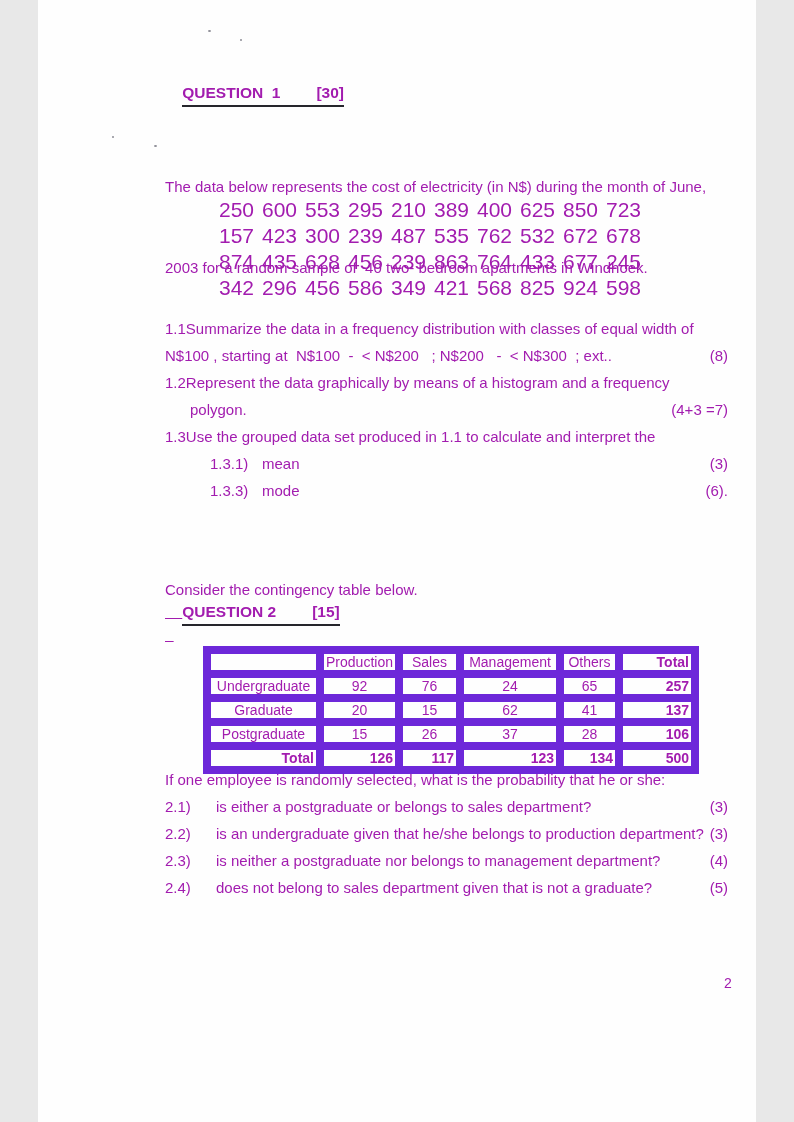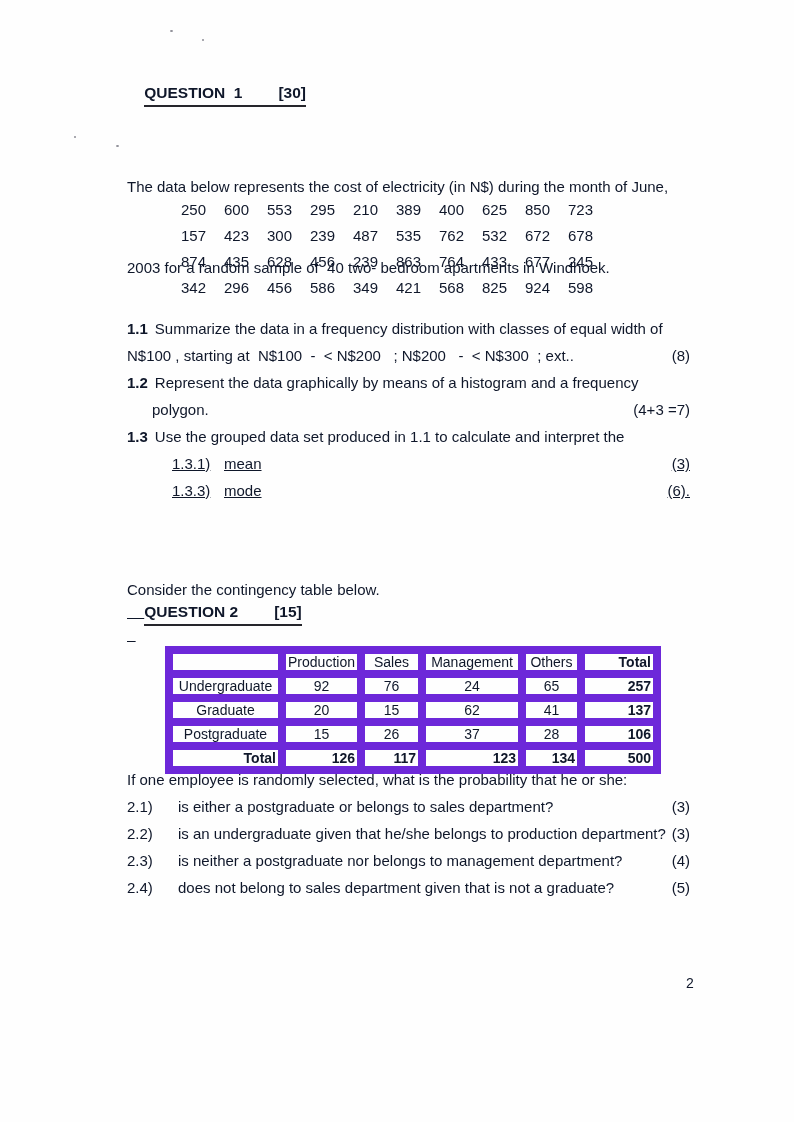--- a/index.html
+++ b/index.html
@@ -1,23 +1,23 @@
 <!DOCTYPE html>
 <html><head>
 <meta charset="utf-8">
 <style>
   * { margin: 0; padding: 0; box-sizing: border-box; }
   html, body { background: #e8e8e8; }
   body { font-family: "Liberation Sans", sans-serif; }
   .page {
     position: relative;
-    width: 794px;
+    width: 718px;
     height: 1122px;
     background: #fefefe;
-    color: #0f172a;
+    color: #a21caf;
     overflow: hidden;
     margin: 0 auto;
   }
   .speck { position: absolute; background: #8d8d96; border-radius: 50%; }
 
   
   .qheading {
     position: absolute;
     left: 127px;
     font-size: 15.5px;
@@ -34,37 +34,37 @@
   
   .para {
     position: absolute;
     left: 127px;
     font-size: 15px;
     line-height: 27px;
     white-space: pre;
   }
 
   
-  .num-grid { position: absolute; left: 181px; top: 197px; font-size: 15px; }
+  .num-grid { position: absolute; left: 181px; top: 197px; font-size: 21px; }
   .num-row { display: flex; gap: 14px; height: 26px; line-height: 26px; }
   .num { display: inline-block; width: 29px; text-align: left; }
 
   
   .body-block {
     position: absolute;
     left: 127px;
     width: 563px;
     font-size: 15px;
   }
   .line { display: flex; height: 27px; line-height: 27px; white-space: pre; }
-  .blabel { font-weight: bold; margin-right: 7px; }
+  .blabel { font-weight: normal; }
   .grow { flex: 1; }
   .marks { text-align: right; white-space: pre; }
   .indent-sm { padding-left: 25px; }
-  .sub { padding-left: 45px; text-decoration: underline; }
+  .sub { padding-left: 45px; }
   .sublabel { display: inline-block; width: 52px; }
   .itemlabel { display: inline-block; width: 51px; }
 
   
   .ctable {
     position: absolute;
     left: 165px;
     top: 646px;
     border-collapse: collapse;
     font-size: 14px;

